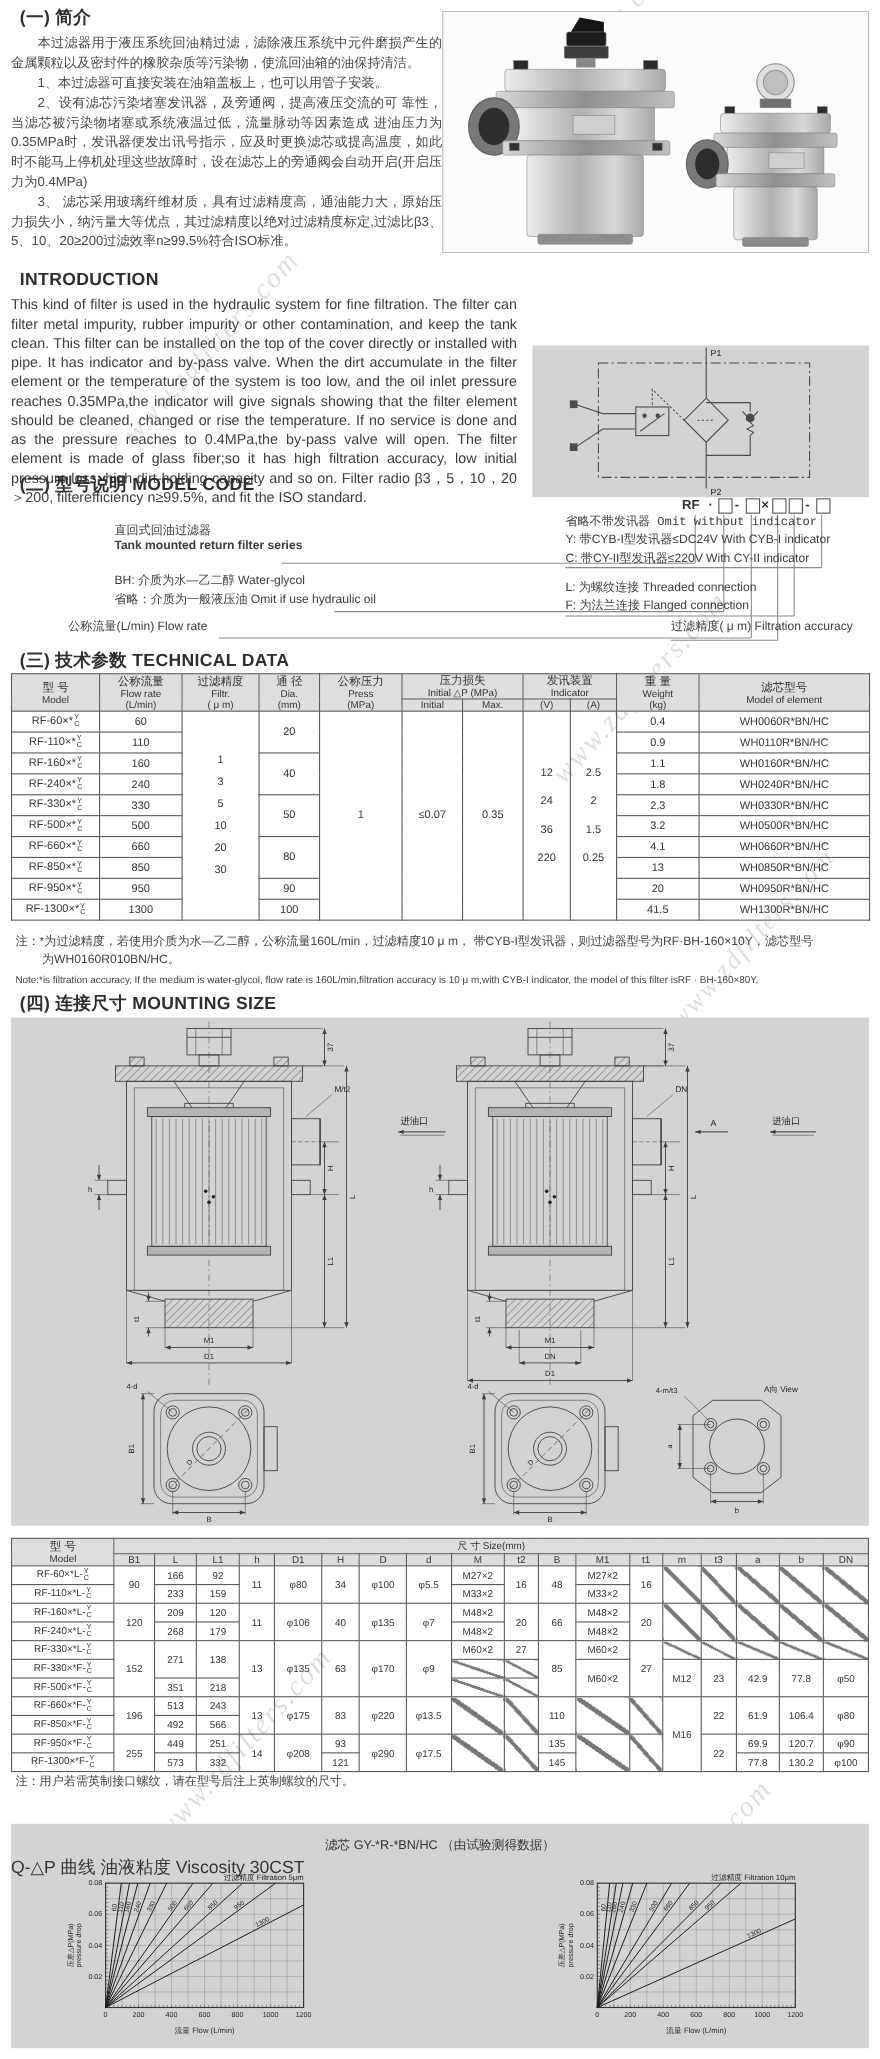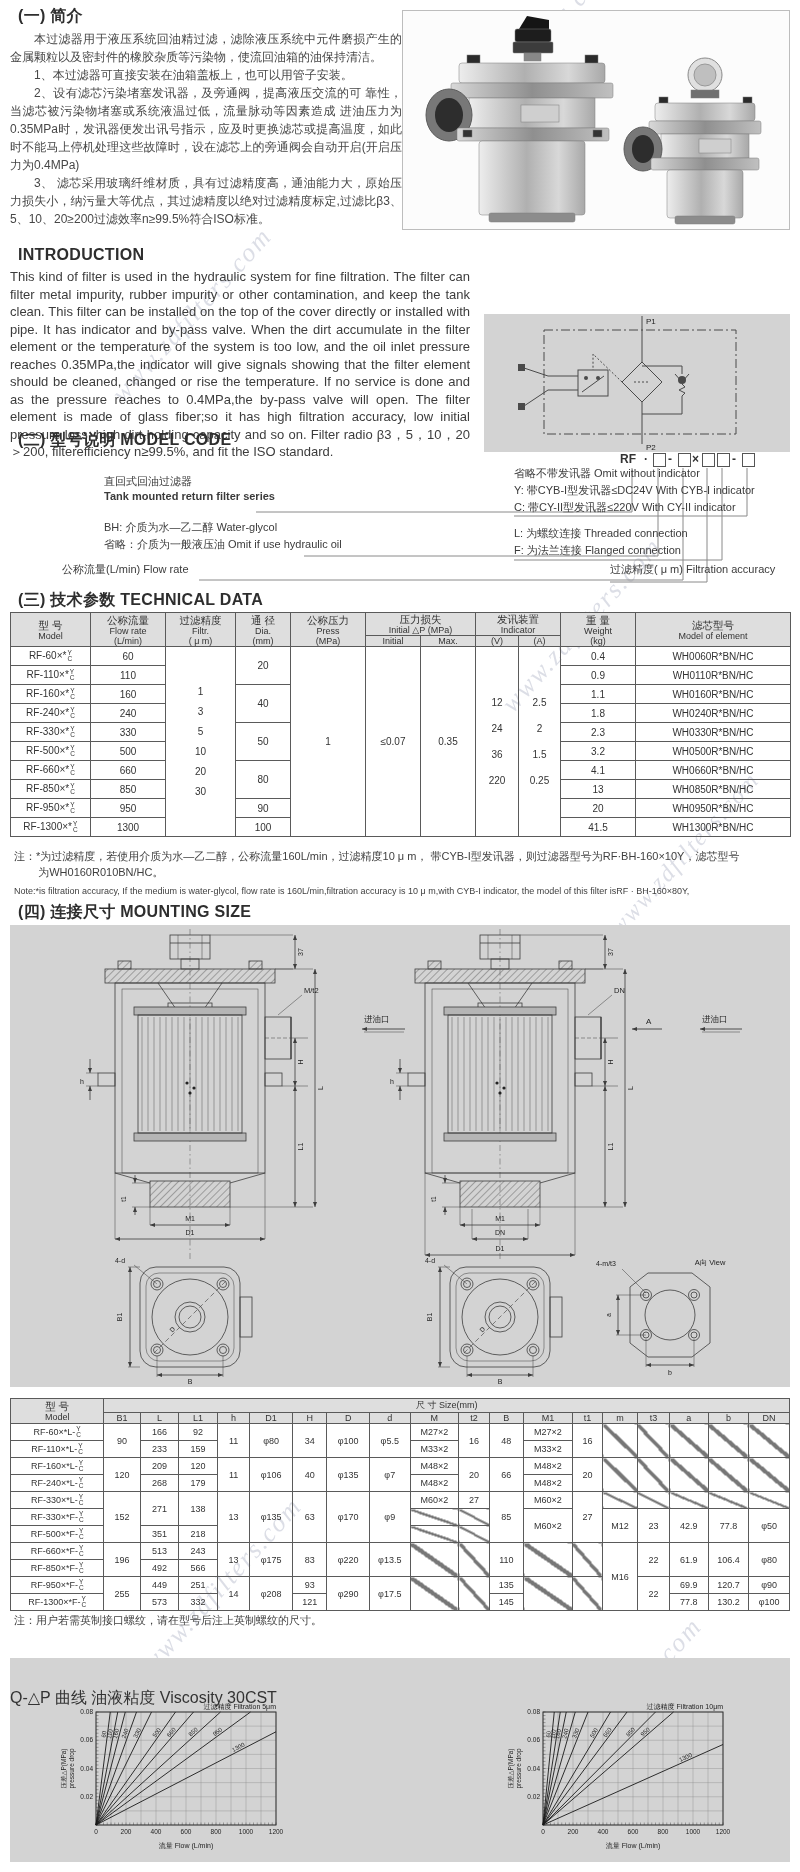--- a/index.html
+++ b/index.html
@@ -165,21 +165,21 @@
         <line x1="718" y1="18" x2="718" y2="110" stroke="#8a8a8a" stroke-width="1"></line>
         <line x1="510" y1="110" x2="718" y2="110" stroke="#8a8a8a" stroke-width="1"></line>
         <line x1="743" y1="18" x2="743" y2="66" stroke="#8a8a8a" stroke-width="1"></line>
         <line x1="510" y1="66" x2="743" y2="66" stroke="#8a8a8a" stroke-width="1"></line>
       </svg>
       <div class="lbl" style="left: 100px; top: 24px;">直回式回油过滤器</div>
       <div class="lbl" style="left: 100px; top: 40px; font-weight: bold;">Tank mounted return filter series</div>
       <div class="lbl" style="left: 100px; top: 70px;">BH: 介质为水—乙二醇   Water-glycol</div>
       <div class="lbl" style="left: 100px; top: 87px;">省略：介质为一般液压油   Omit if use hydraulic oil</div>
       <div class="lbl" style="left: 58px; top: 112px;">公称流量(L/min)   Flow rate</div>
-      <div class="lbl" style="left: 510px; top: 16px;">省略不带发讯器   Omit without indicator</div>
+      <div class="lbl" style="left: 510px; top: 16px; font-family: Liberation Mono, monospace;">省略不带发讯器   Omit without indicator</div>
       <div class="lbl" style="left: 510px; top: 33px;">Y: 带CYB-I型发讯器≤DC24V   With CYB-I indicator</div>
       <div class="lbl" style="left: 510px; top: 50px;">C: 带CY-II型发讯器≤220V   With CY-II indicator</div>
       <div class="lbl" style="left: 510px; top: 76px;">L: 为螺纹连接   Threaded connection</div>
       <div class="lbl" style="left: 510px; top: 93px;">F: 为法兰连接   Flanged connection</div>
       <div class="lbl" style="left: 606px; top: 112px;">过滤精度( μ m)   Filtration accuracy</div>
     </div>
 
   <div class="sec-h" style="top:590px;left:18px">(三) 技术参数 TECHNICAL DATA</div>
   <div id="techtbl">
       <table class="tech">
@@ -864,20 +864,21 @@
             <td>77.8</td>
             <td>130.2</td>
             <td>φ100</td>
           </tr>
         </tbody>
       </table>
     </div>
   <div class="note-cn" style="left:14px;top:1612px">注：用户若需英制接口螺纹，请在型号后注上英制螺纹的尺寸。</div>
 
   <div id="curvebox" class="panel">
+    <div class="cv-t1">滤芯 GY-*R-*BN/HC （由试验测得数据）</div>
     <div class="cv-t2">Q-△P 曲线 油液粘度 Viscosity 30CST</div>
   <div class="chart" style="left: 48px;"><svg width="240" height="150">
           <line x1="38" y1="10" x2="38" y2="123" stroke="#8a8a8a" stroke-width="0.4"></line>
           <line x1="53" y1="10" x2="53" y2="123" stroke="#8a8a8a" stroke-width="0.4"></line>
           <line x1="68" y1="10" x2="68" y2="123" stroke="#8a8a8a" stroke-width="0.4"></line>
           <line x1="83" y1="10" x2="83" y2="123" stroke="#8a8a8a" stroke-width="0.4"></line>
           <line x1="98" y1="10" x2="98" y2="123" stroke="#8a8a8a" stroke-width="0.4"></line>
           <line x1="113" y1="10" x2="113" y2="123" stroke="#8a8a8a" stroke-width="0.4"></line>
           <line x1="128" y1="10" x2="128" y2="123" stroke="#8a8a8a" stroke-width="0.4"></line>
           <line x1="143" y1="10" x2="143" y2="123" stroke="#8a8a8a" stroke-width="0.4"></line>

